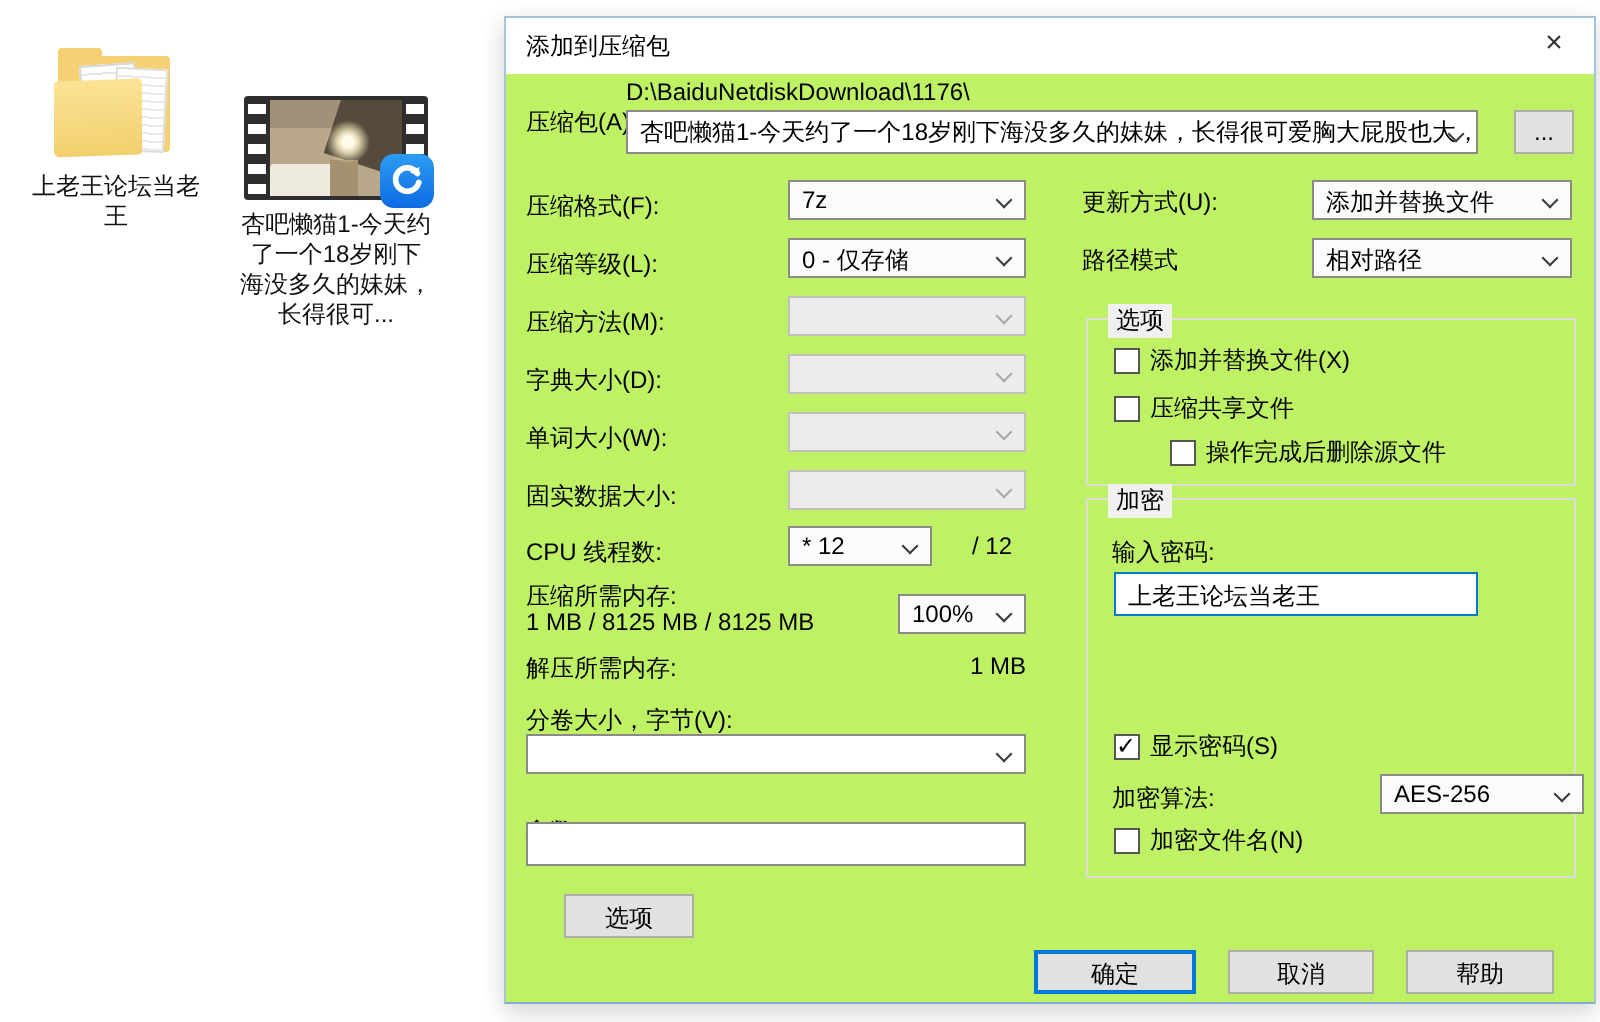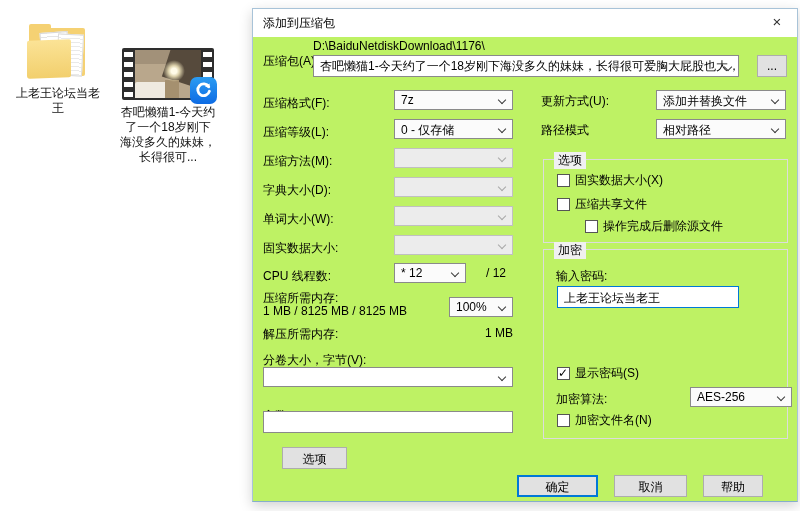--- a/index.html
+++ b/index.html
@@ -183,21 +183,21 @@
 
     <div class="lbl" style="left:288px; top:113px;">路径模式</div>
     <div class="combo" style="left:403px; top:110px; width:130px;">
       <span>相对路径</span><span class="chev"></span>
     </div>
 
     <div class="groupbox" style="left:290px; top:150px; width:245px; height:84px;">
       <div class="group-title">选项</div>
       <div class="cb-row" style="left:13px; top:12px;">
         <div class="cb-box"></div>
-        <span>固实数据大小(X)</span>
+        <span>添加并替换文件(X)</span>
       </div>
       <div class="cb-row" style="left:13px; top:36px;">
         <div class="cb-box"></div>
         <span>压缩共享文件</span>
       </div>
       <div class="cb-row" style="left:13px; top:58px;padding-left:28px;">
         <div class="cb-box"></div>
         <span>操作完成后删除源文件</span>
       </div>
     </div>
@@ -215,15 +215,15 @@
         <span>AES-256</span><span class="chev"></span>
       </div>
       <div class="cb-row" style="left:13px; top:162px;">
         <div class="cb-box"></div>
         <span>加密文件名(N)</span>
       </div>
     </div>
 
     <div class="btn default" style="left:264px; top:466px; width:81px;">确定</div>
     <div class="btn" style="left:361px; top:466px; width:73px;">取消</div>
-    <div class="btn" style="left:450px; top:466px; width:60px;">帮助</div>
+    <div class="btn" style="left:450px; top:466px; width:74px;">帮助</div>
   </div>
 </div>
 
 </body></html>

